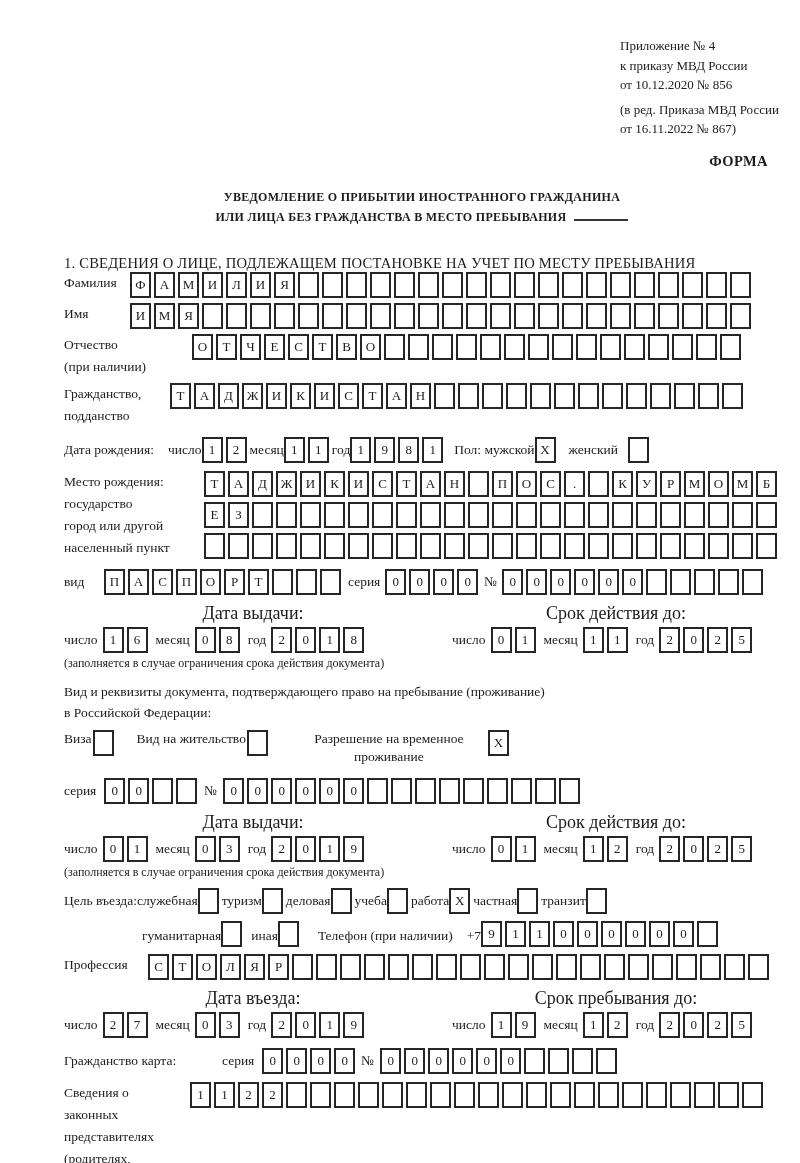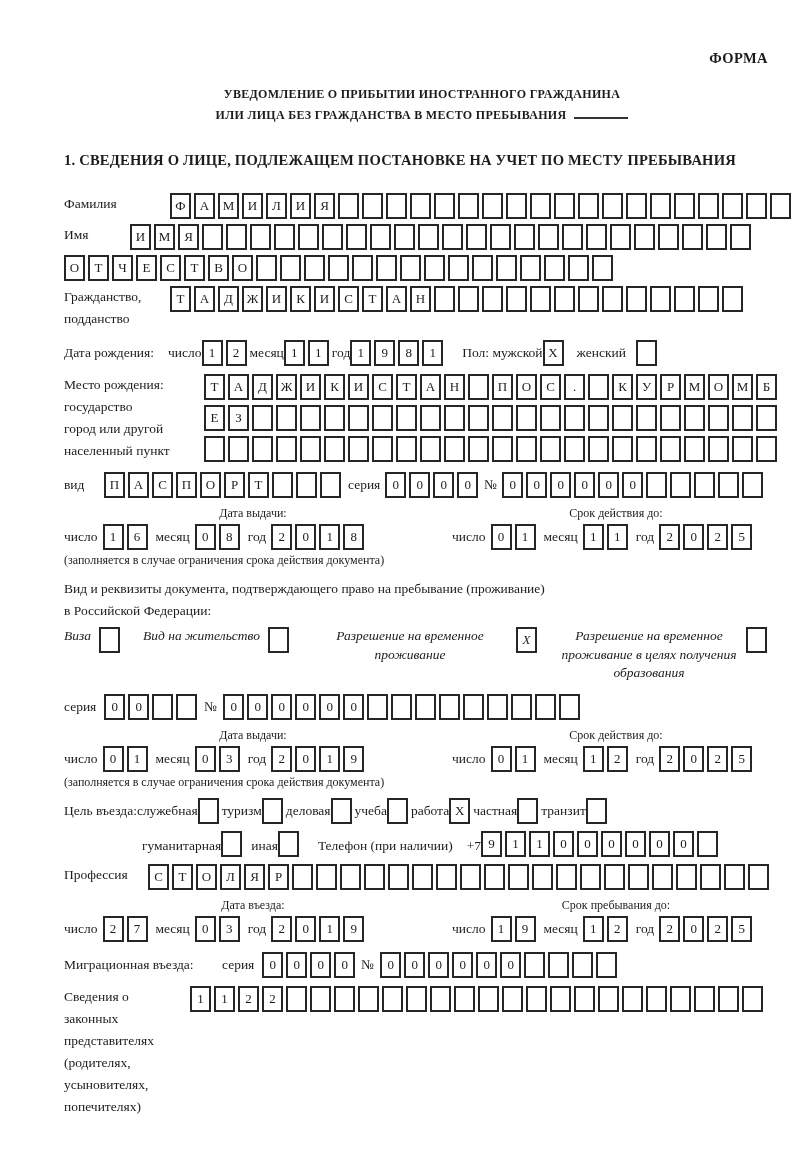--- a/index.html
+++ b/index.html
@@ -9,61 +9,68 @@
   .pre{white-space:pre-line;}
 
   
   .annex{margin-left:556px;font-size:13px;line-height:1.5;}
   .annex .part2{margin-top:5px;}
   .forma{margin-top:14px;text-align:right;padding-right:12px;font-weight:bold;font-size:14.5px;letter-spacing:.4px;}
 
   
   .title{margin-top:18px;text-align:center;font-weight:bold;font-size:12px;line-height:1.55;letter-spacing:.3px;}
   .blank{display:inline-block;width:54px;border-bottom:2px solid #333;height:13px;margin-left:8px;}
-  .sec-heading{margin-top:28px;font-weight:bold;font-size:14.6px;letter-spacing:.2px;}
+  .sec-heading{margin-top:28px;font-weight:normal;font-size:14.6px;letter-spacing:.2px;}
 
   
   .frow{display:flex;align-items:flex-start;font-size:13.5px;line-height:22px;}
   .center-row{align-items:center;}
   .flabel{flex:none;}
   .w66{width:66px;} .w128{width:128px;} .w106{width:106px;} .w140{width:140px;line-height:22px;}
   .w84{width:84px;} .w120{width:120px;line-height:22px;}
   .grid{display:inline-flex;flex:none;}
   .cell{display:inline-block;box-sizing:content-box;width:17px;height:22px;border:2px solid #262626;
         margin-right:3px;text-align:center;line-height:22px;font-size:13px;background:#fff;}
   .gstack .grid{display:flex;margin-bottom:5px;}
   .slbl{flex:none;}
   .mt5{margin-top:5px;} .mt7{margin-top:7px;} .mt8{margin-top:8px;} .mt10{margin-top:10px;}
-  .mt12{margin-top:12px;} .mt24{margin-top:24px;gap:40px;}
+  .mt12{margin-top:12px;} .mt24{}
   .gap6{gap:0;} .gap5{}
 
   .doc-heading{margin-top:7px;text-align:center;font-weight:bold;font-size:13.5px;}
 
   
   .dates{display:flex;margin-top:8px;}
   .dcol-left{width:378px;flex:none;}
   .dcol-right{flex:1;margin-left:10px;}
-  .dcap{text-align:center;font-size:12px;margin-bottom:3px;}
+  .dcap{text-align:center;font-size:18px;margin-bottom:3px;}
   .dfields{display:flex;align-items:center;gap:5px;font-size:13.5px;}
   .note{text-align:left;font-size:12px;margin-top:3px;}
 
   .permit-intro{margin-top:10px;font-size:13.5px;line-height:1.6;}
   .options{display:flex;align-items:flex-start;margin-top:6px;font-size:13.5px;gap:20px;line-height:1.35;}
-  .opt{display:flex;align-items:flex-start;gap:8px;font-style:italic;}
+  .opt{display:flex;align-items:flex-start;gap:1px;}
   .optlabel{text-align:center;}
   .optw1{max-width:34px;} .optw2{max-width:150px;} .optw3{max-width:196px;} .optw4{max-width:178px;}
   .opt .grid{margin-top:0px;}
 
   .indent78{margin-left:78px;align-items:flex-end;}
 </style>
 </head>
 <body>
 
 <div class="page">
 
+  <div class="annex">
+    <div class="pre">Приложение № 4
+к приказу МВД России
+от 10.12.2020 № 856</div>
+    <div class="pre part2">(в ред. Приказа МВД России
+от 16.11.2022 № 867)</div>
+  </div>
 
   <div class="forma">ФОРМА</div>
 
   <div class="title">
     <div>УВЕДОМЛЕНИЕ О ПРИБЫТИИ ИНОСТРАННОГО ГРАЖДАНИНА</div>
     <div><span>ИЛИ ЛИЦА БЕЗ ГРАЖДАНСТВА В МЕСТО ПРЕБЫВАНИЯ</span><span class="blank"></span></div>
   </div>
 
   <div class="sec-heading">1. СВЕДЕНИЯ О ЛИЦЕ, ПОДЛЕЖАЩЕМ ПОСТАНОВКЕ НА УЧЕТ ПО МЕСТУ ПРЕБЫВАНИЯ</div>
 
@@ -125,20 +132,22 @@
         <span class="cell"></span>
         <span class="cell"></span>
         <span class="cell"></span>
         <span class="cell"></span>
         <span class="cell"></span>
         <span class="cell"></span>
       </div>
   </div>
 
   <div class="frow mt5">
+    <div class="flabel w128 pre">Отчество
+(при наличии)</div>
     <div class="grid">
         <span class="cell">О</span>
         <span class="cell">Т</span>
         <span class="cell">Ч</span>
         <span class="cell">Е</span>
         <span class="cell">С</span>
         <span class="cell">Т</span>
         <span class="cell">В</span>
         <span class="cell">О</span>
         <span class="cell"></span>
@@ -202,21 +211,21 @@
         <span class="cell">1</span>
         <span class="cell">1</span>
       </span>
     <span class="slbl">год</span>
     <span class="grid">
         <span class="cell">1</span>
         <span class="cell">9</span>
         <span class="cell">8</span>
         <span class="cell">1</span>
       </span>
-    <span class="slbl" style="margin-left:16px">Пол: мужской</span>
+    <span class="slbl" style="margin-left:8px">Пол: мужской</span>
     <span class="grid">
         <span class="cell">X</span>
       </span>
     <span class="slbl" style="margin-left:10px">женский</span>
     <span class="grid" style="margin-left:10px">
         <span class="cell"></span>
       </span>
   </div>
 
   <div class="frow mt8">
@@ -407,26 +416,20 @@
       <span class="grid">
           <span class="cell"></span>
         </span>
     </div>
     <div class="opt">
       <span class="optlabel optw3">Разрешение на временное проживание</span>
       <span class="grid">
           <span class="cell">X</span>
         </span>
     </div>
-    <div class="opt">
-      <span class="optlabel optw4">Разрешение на временное проживание в целях получения образования</span>
-      <span class="grid">
-          <span class="cell"></span>
-        </span>
-    </div>
   </div>
 
   <div class="frow mt12 center-row">
     <span class="slbl" style="margin-right:8px">серия</span>
     <span class="grid">
         <span class="cell">0</span>
         <span class="cell">0</span>
         <span class="cell"></span>
         <span class="cell"></span>
       </span>
@@ -628,21 +631,21 @@
             <span class="cell">2</span>
             <span class="cell">0</span>
             <span class="cell">2</span>
             <span class="cell">5</span>
           </span>
       </div>
     </div>
   </div>
 
   <div class="frow mt10 center-row">
-    <span class="slbl" style="width:158px">Миграционная въезда:</span>
+    <span class="slbl" style="width:158px">Гражданство карта:</span>
     <span class="slbl" style="margin-right:8px">серия</span>
     <span class="grid">
         <span class="cell">0</span>
         <span class="cell">0</span>
         <span class="cell">0</span>
         <span class="cell">0</span>
       </span>
     <span class="slbl" style="margin:0 6px 0 3px">№</span>
     <span class="grid">
         <span class="cell">0</span>

